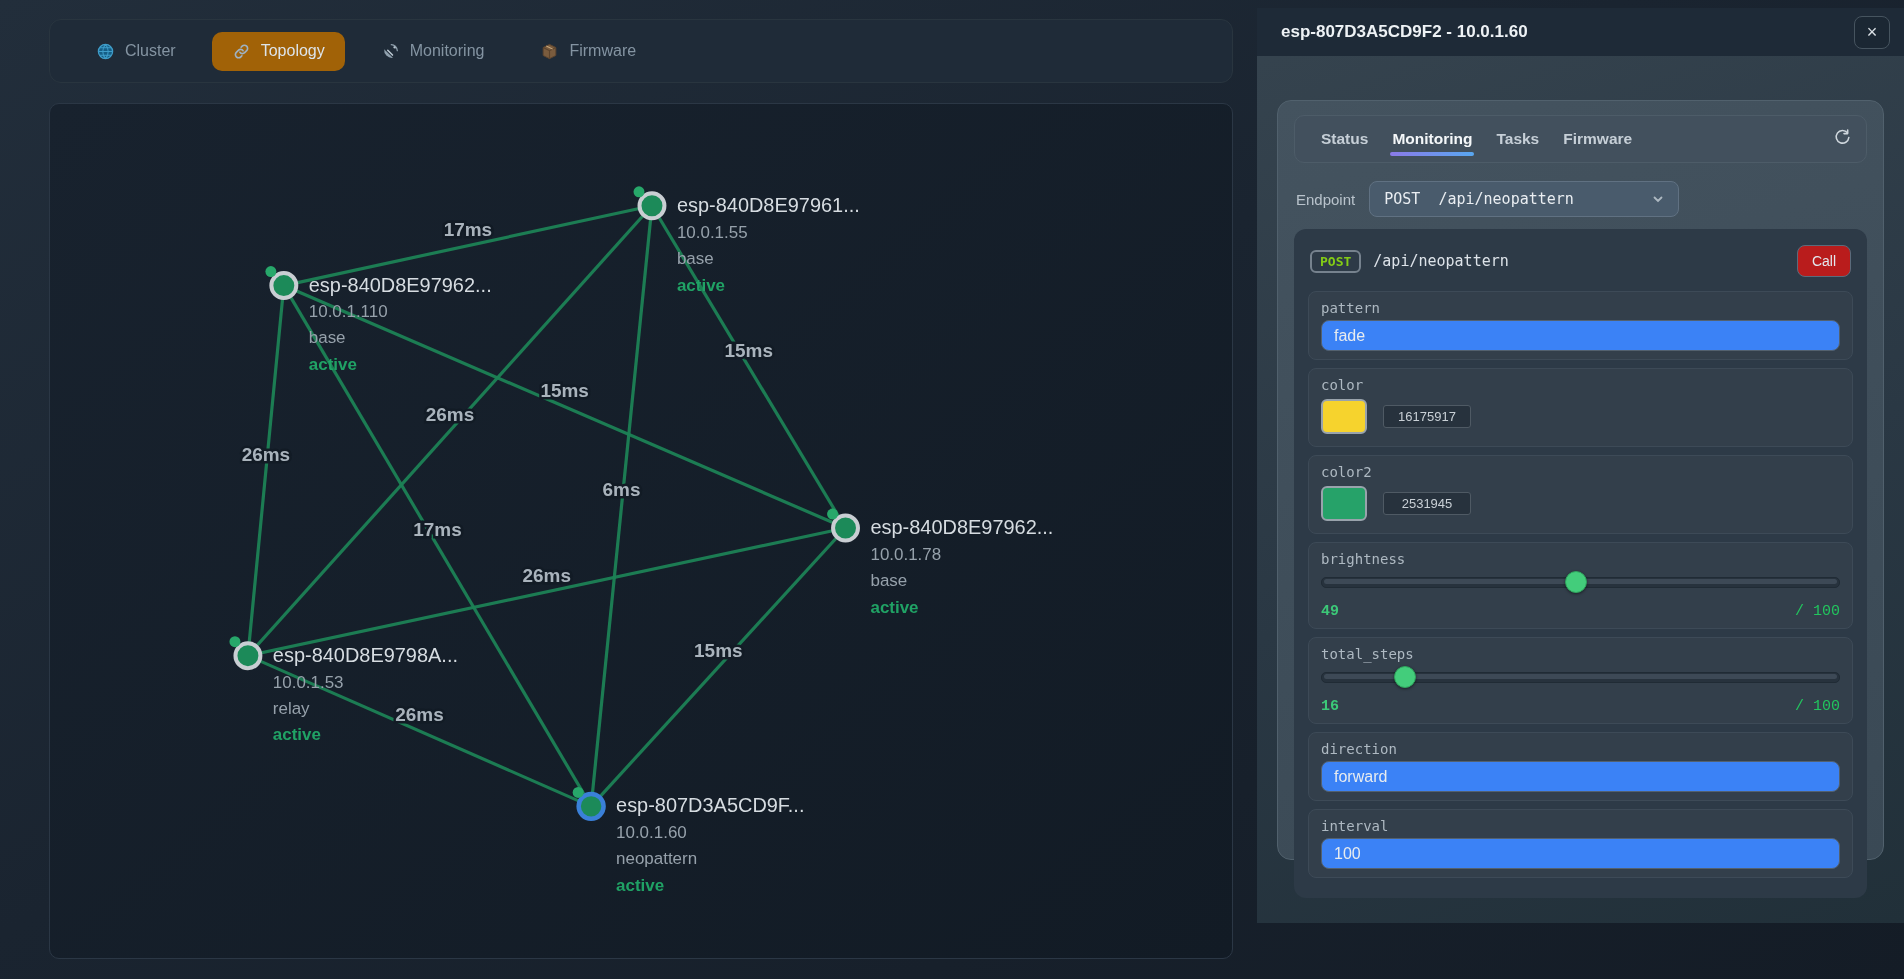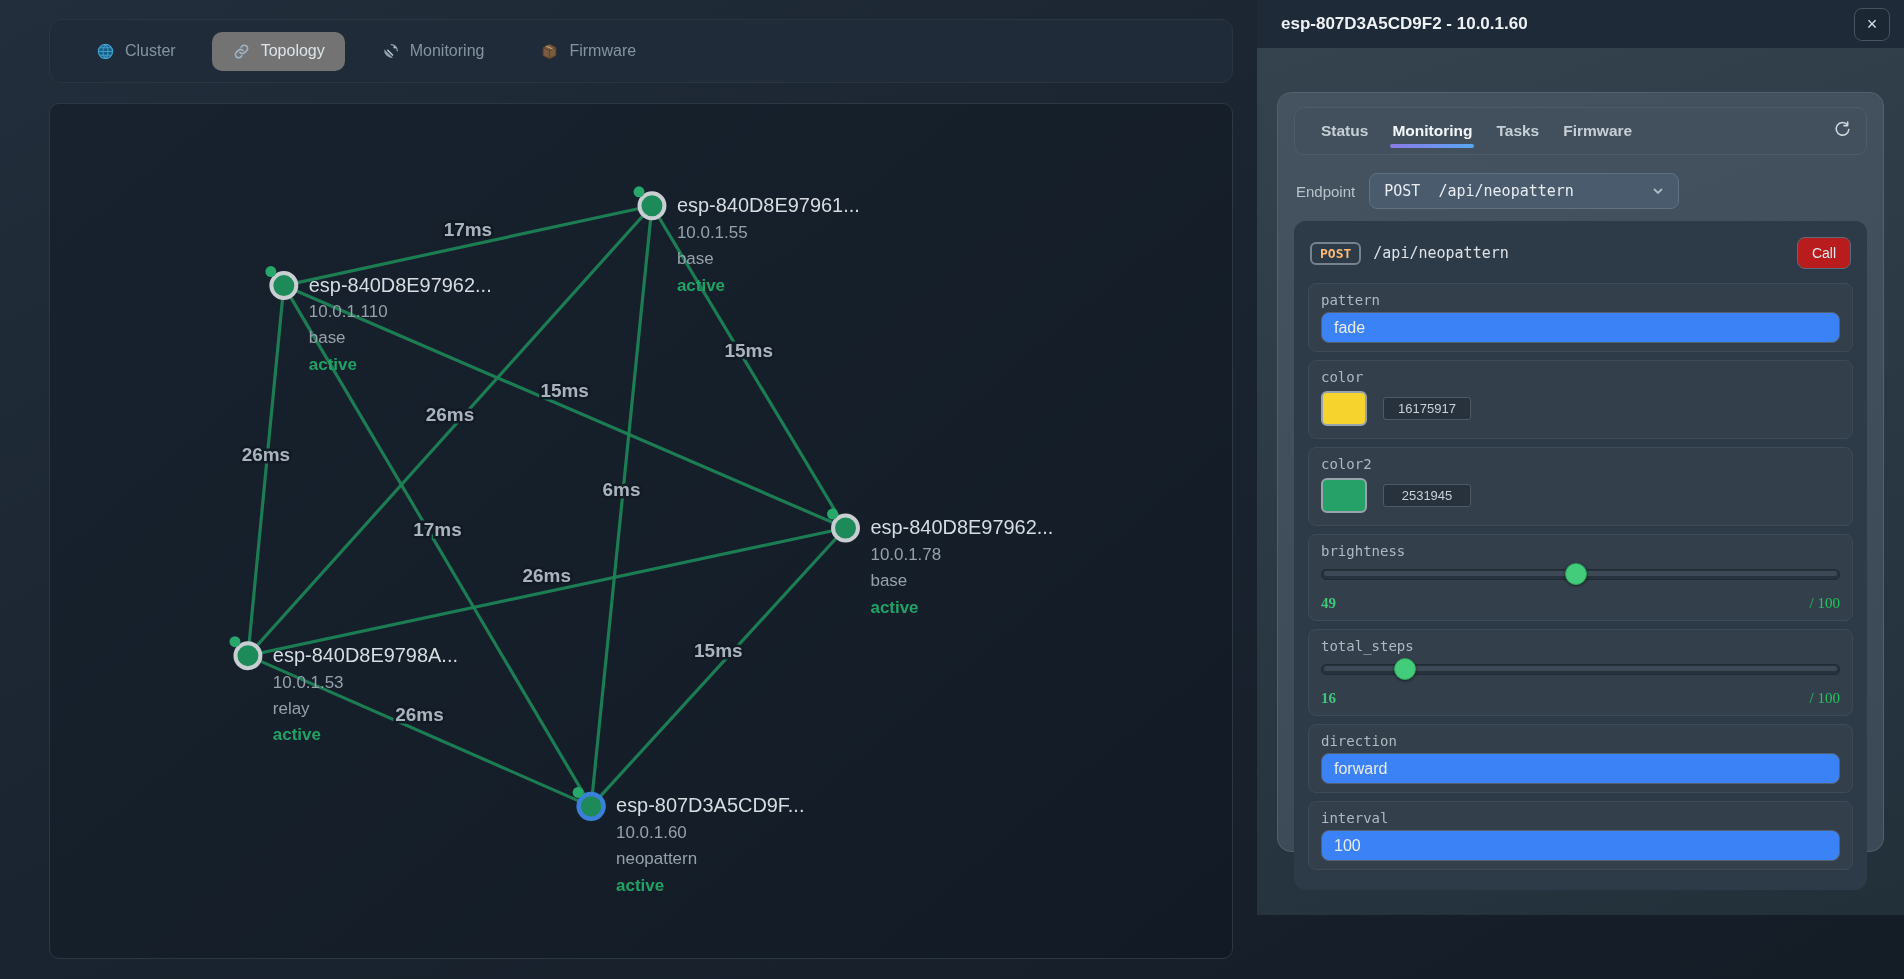--- a/index.html
+++ b/index.html
@@ -6,37 +6,37 @@
   .stage{position:relative;width:1904px;height:979px;overflow:hidden;
     background:linear-gradient(150deg,#222e3b 0%,#1a2430 45%,#141c26 100%);
     font-family:"Liberation Sans",sans-serif;}
 
   
   .navbar{position:absolute;left:49px;top:19px;width:1184px;height:64px;box-sizing:border-box;
     background:#1f2b38;border:1px solid #29353f;border-radius:12px;
     display:flex;align-items:center;padding:0 26px;gap:16px;}
   .nav-tab{display:flex;align-items:center;gap:10px;padding:10px 20px;border-radius:10px;
     color:#8494a2;font-size:16px;cursor:pointer;}
-  .nav-tab.active{background:#737373;color:#dde4ea;}
+  .nav-tab.active{background:#a16207;color:#dde4ea;}
   .nav-icon{display:flex;}
   .nav-icon svg{width:19px;height:19px;display:block;}
 
   
   .topo-card{position:absolute;left:49px;top:103px;width:1184px;height:856px;box-sizing:border-box;
     background:linear-gradient(140deg,#18222e,#121b25);border:1px solid #2b3745;border-radius:10px;}
   svg.graph{position:absolute;inset:0;width:100%;height:100%;}
   .edge-line{stroke-width:3.2;opacity:.95;}
   .edge-label{font:700 19px "Liberation Sans",sans-serif;fill:#a9b3bc;
     stroke:#121b25;stroke-width:5px;paint-order:stroke;text-anchor:middle;}
   .n-name{font:400 20px "Liberation Sans",sans-serif;fill:#d6dce1;}
   .n-sub{font:400 17px "Liberation Sans",sans-serif;fill:#96a1ab;}
   .n-status{font:700 17px "Liberation Sans",sans-serif;}
 
   
-  .panel{position:absolute;left:1257px;top:0;width:647px;height:915px;
+  .panel{position:absolute;left:1257px;top:8px;width:647px;height:915px;
     background:linear-gradient(160deg,#36444f 0%,#2a3844 55%,#213039 100%);}
   .panel-header{height:48px;background:#1e2a37;display:flex;align-items:center;padding:0 14px 0 24px;}
   .panel-title{font-weight:bold;font-size:17px;color:#eef2f5;flex:1;}
   .close-btn{width:36px;height:33px;box-sizing:border-box;border:1px solid #46545f;border-radius:8px;
     color:#dbe1e6;font-size:18px;display:flex;align-items:center;justify-content:center;
     background:rgba(16,24,32,.15);cursor:pointer;}
   .panel-card{position:absolute;left:20px;top:92px;right:20px;height:760px;box-sizing:border-box;
     background:linear-gradient(160deg,#44535f,#3a4955);border:1px solid #51616d;border-radius:14px;
     padding:14px 16px;}
   .tabbar{height:48px;box-sizing:border-box;background:#42505d;border:1px solid #4d5c68;border-radius:10px;
@@ -51,42 +51,42 @@
 
   .endpoint-row{display:flex;align-items:center;gap:14px;margin:18px 2px 12px;}
   .endpoint-label{font-size:15px;color:#b9c3cc;}
   .endpoint-select{display:flex;align-items:center;background:#495b6c;border:1px solid #607182;
     border-radius:8px;padding:8px 14px;width:280px;cursor:pointer;}
   .endpoint-select .sel-text{font-family:"DejaVu Sans Mono",monospace;font-size:15px;color:#eaeef2;
     white-space:pre;flex:1;}
 
   .ep-card{background:#2d3a47;border-radius:12px;padding:10px 14px 12px;}
   .ep-head{display:flex;align-items:center;gap:12px;margin:4px 2px 12px;height:36px;}
-  .method-badge{font-family:"DejaVu Sans Mono",monospace;font-weight:bold;font-size:13px;color:#fdba74;
+  .method-badge{font-family:"DejaVu Sans Mono",monospace;font-weight:bold;font-size:13px;color:#84cc16;
     border:2px solid #76828e;border-radius:6px;padding:2px 8px;}
   .ep-path{font-family:"DejaVu Sans Mono",monospace;font-size:15px;color:#dde3e9;flex:1;}
   .call-btn{background:#b91c1c;border:1px solid #5b6b7b;border-radius:8px;color:#e2e8ee;
     font-size:14px;padding:7px 14px;cursor:pointer;}
 
   .field{background:#333f4b;border:1px solid #3d4a57;border-radius:8px;padding:6px 12px 8px;margin-bottom:8px;}
   .f-label{font-family:"DejaVu Sans Mono",monospace;font-size:14px;color:#aeb9c2;margin:2px 0 4px;}
   .f-input{width:100%;box-sizing:border-box;background:#3b82f6;border:1px solid #53616f;border-radius:8px;
     height:31px;padding:0 12px;font-size:16px;color:#e8ecef;font-family:"Liberation Sans",sans-serif;outline:none;}
   .color-row{display:flex;align-items:center;gap:16px;padding:2px 0 4px;}
   .swatch{width:42px;height:31px;border-radius:6px;border:2px solid #99a3ac;cursor:pointer;}
   .val-badge{background:#27323d;border:1px solid #4f5a64;border-radius:3px;
     font-family:Liberation Sans, sans-serif;font-size:13px;color:#c9d0d6;padding:3px 12px;
     min-width:62px;text-align:center;}
   .slider{position:relative;height:20px;margin:4px 0 2px;cursor:pointer;}
   .track{position:absolute;left:0;right:0;top:6px;height:9px;background:#27323d;border-radius:5px;
     border:1px solid #202b35;}
   .track-inner{position:absolute;left:3px;right:3px;top:8px;height:5px;background:#3d4956;border-radius:3px;}
   .thumb{position:absolute;top:0;width:20px;height:20px;border-radius:50%;background:#43cd7b;
     border:1px solid #2fa35d;box-shadow:0 1px 3px rgba(0,0,0,.45);cursor:grab;}
-  .val-row{display:flex;justify-content:space-between;font-family:Liberation Serif, serif;
+  .val-row{display:flex;justify-content:space-between;font-family:Liberation Mono, monospace;
     font-size:15px;margin-top:12px;text-align:right;}
   .val-cur{color:#3cc878;font-weight:bold;}
   .val-max{color:#22c55e;}
 </style>
 </head>
 <body>
 
 <div class="stage">
 
   <div class="navbar">

